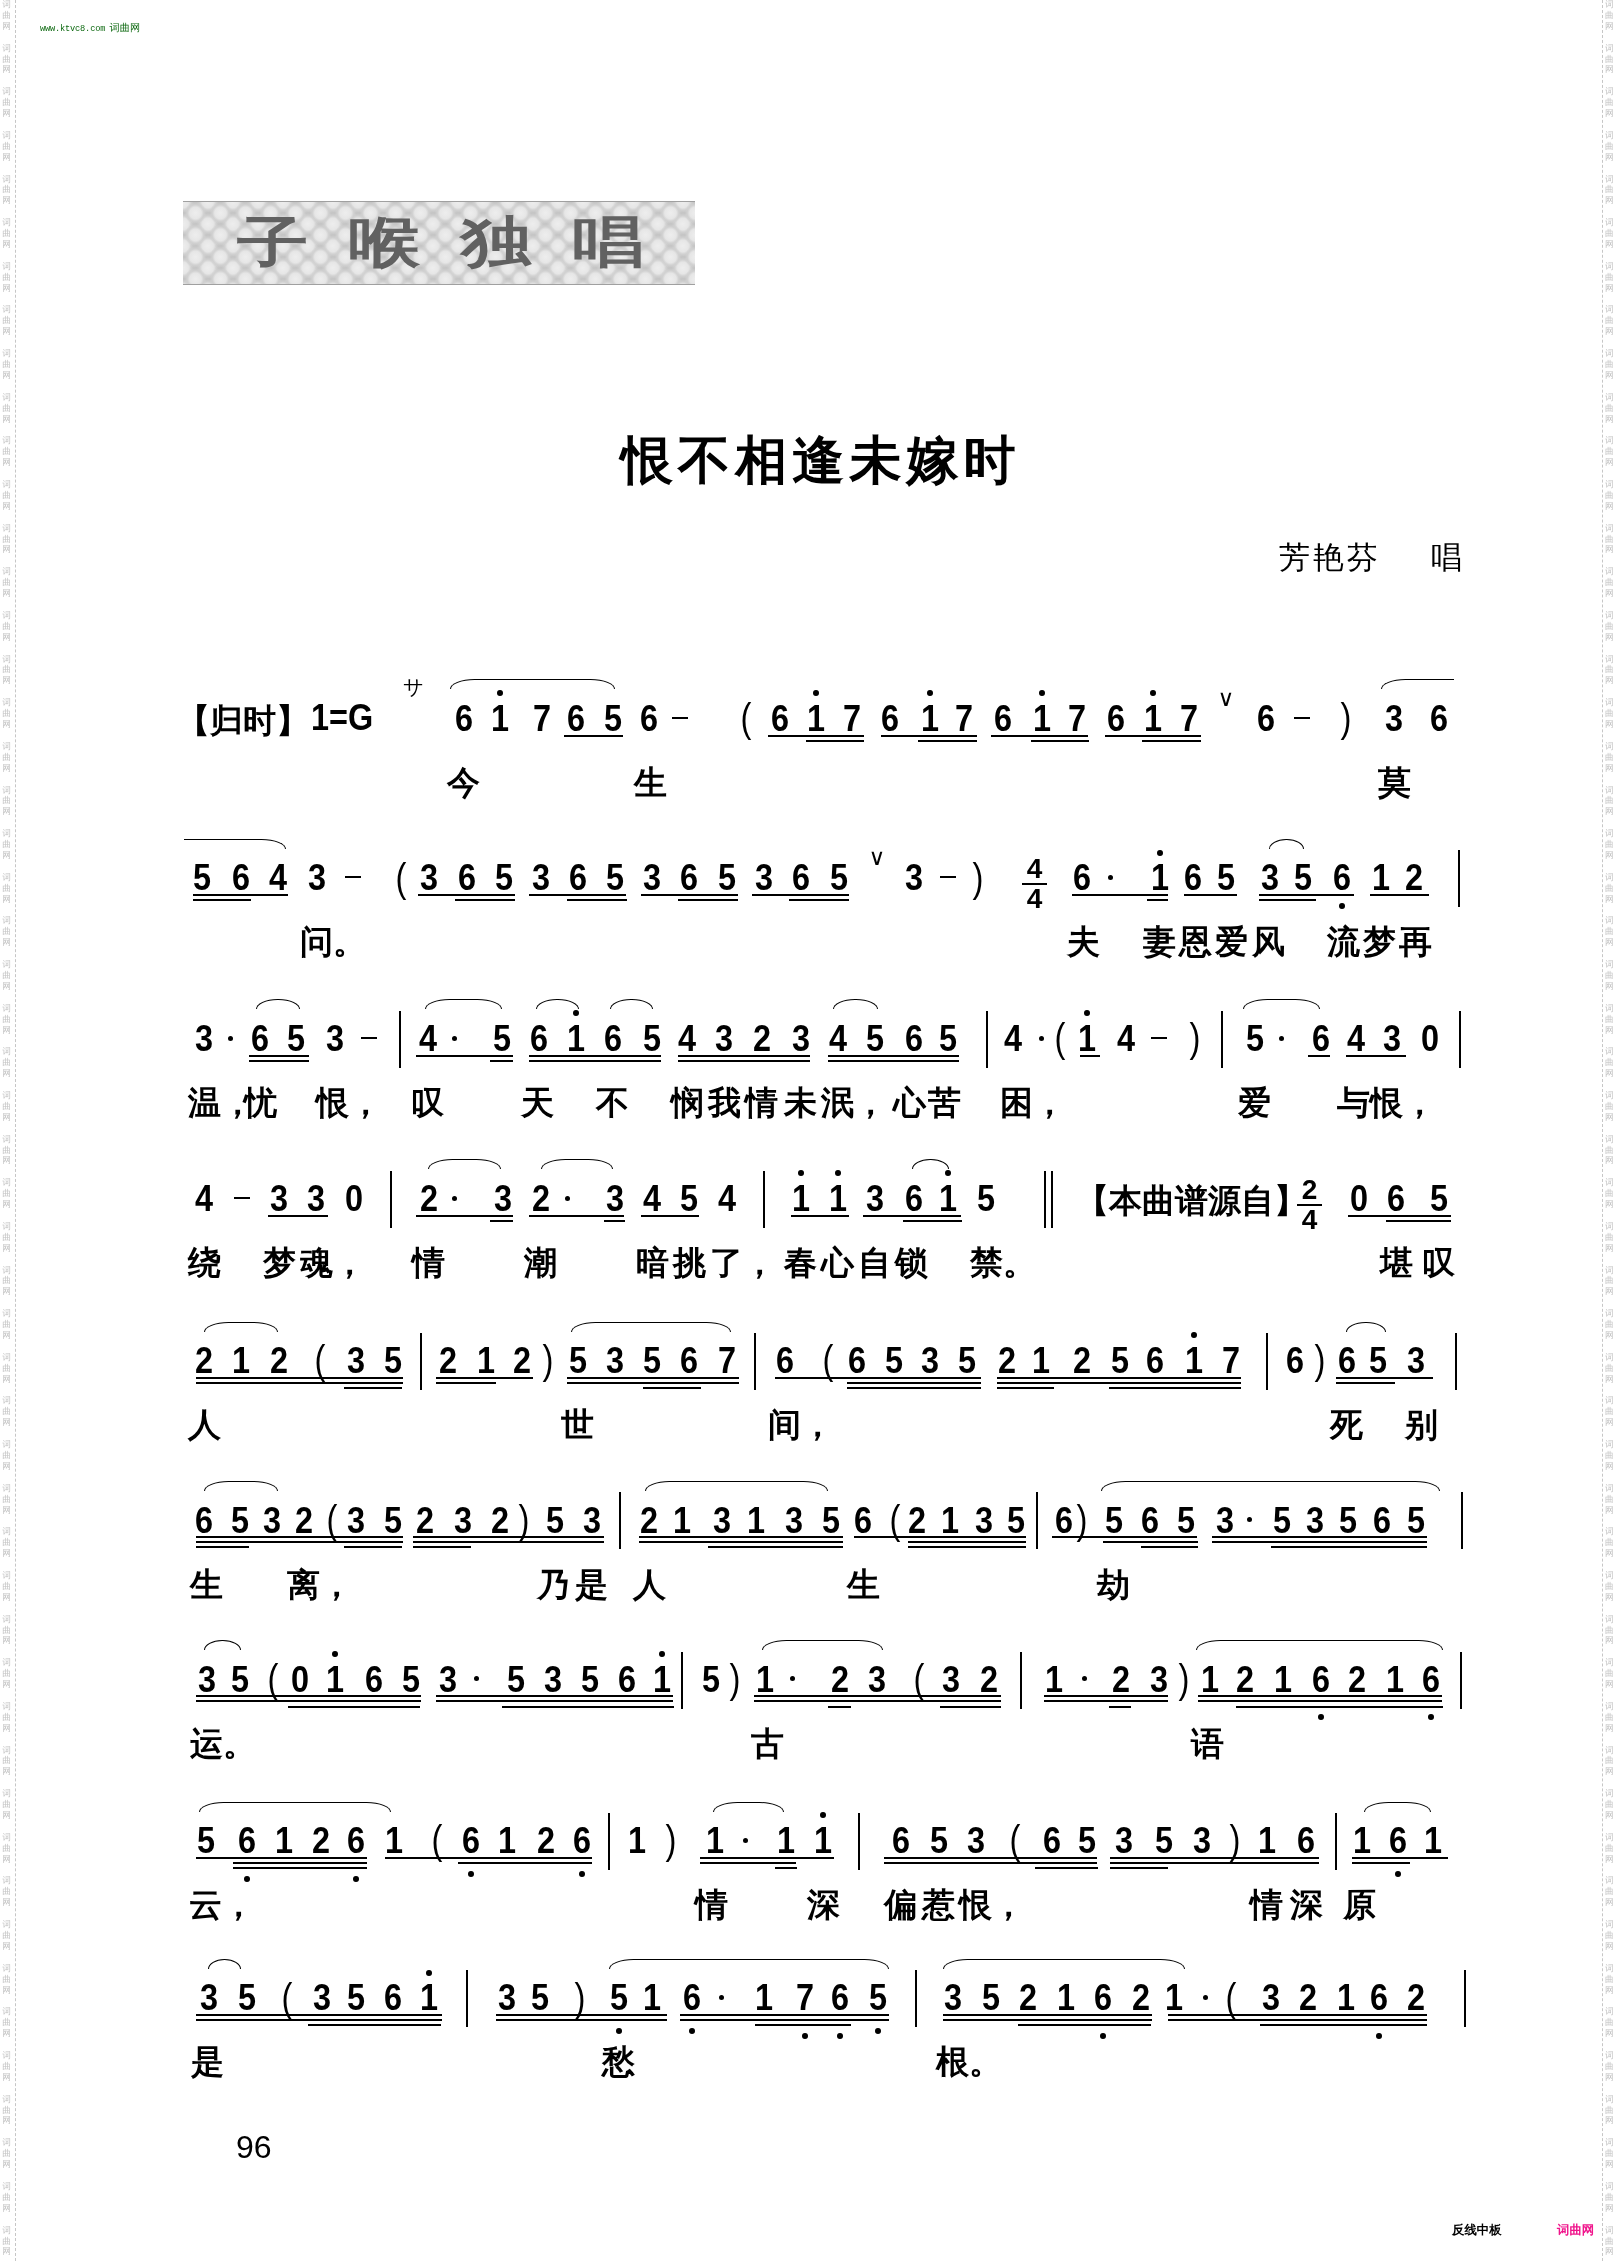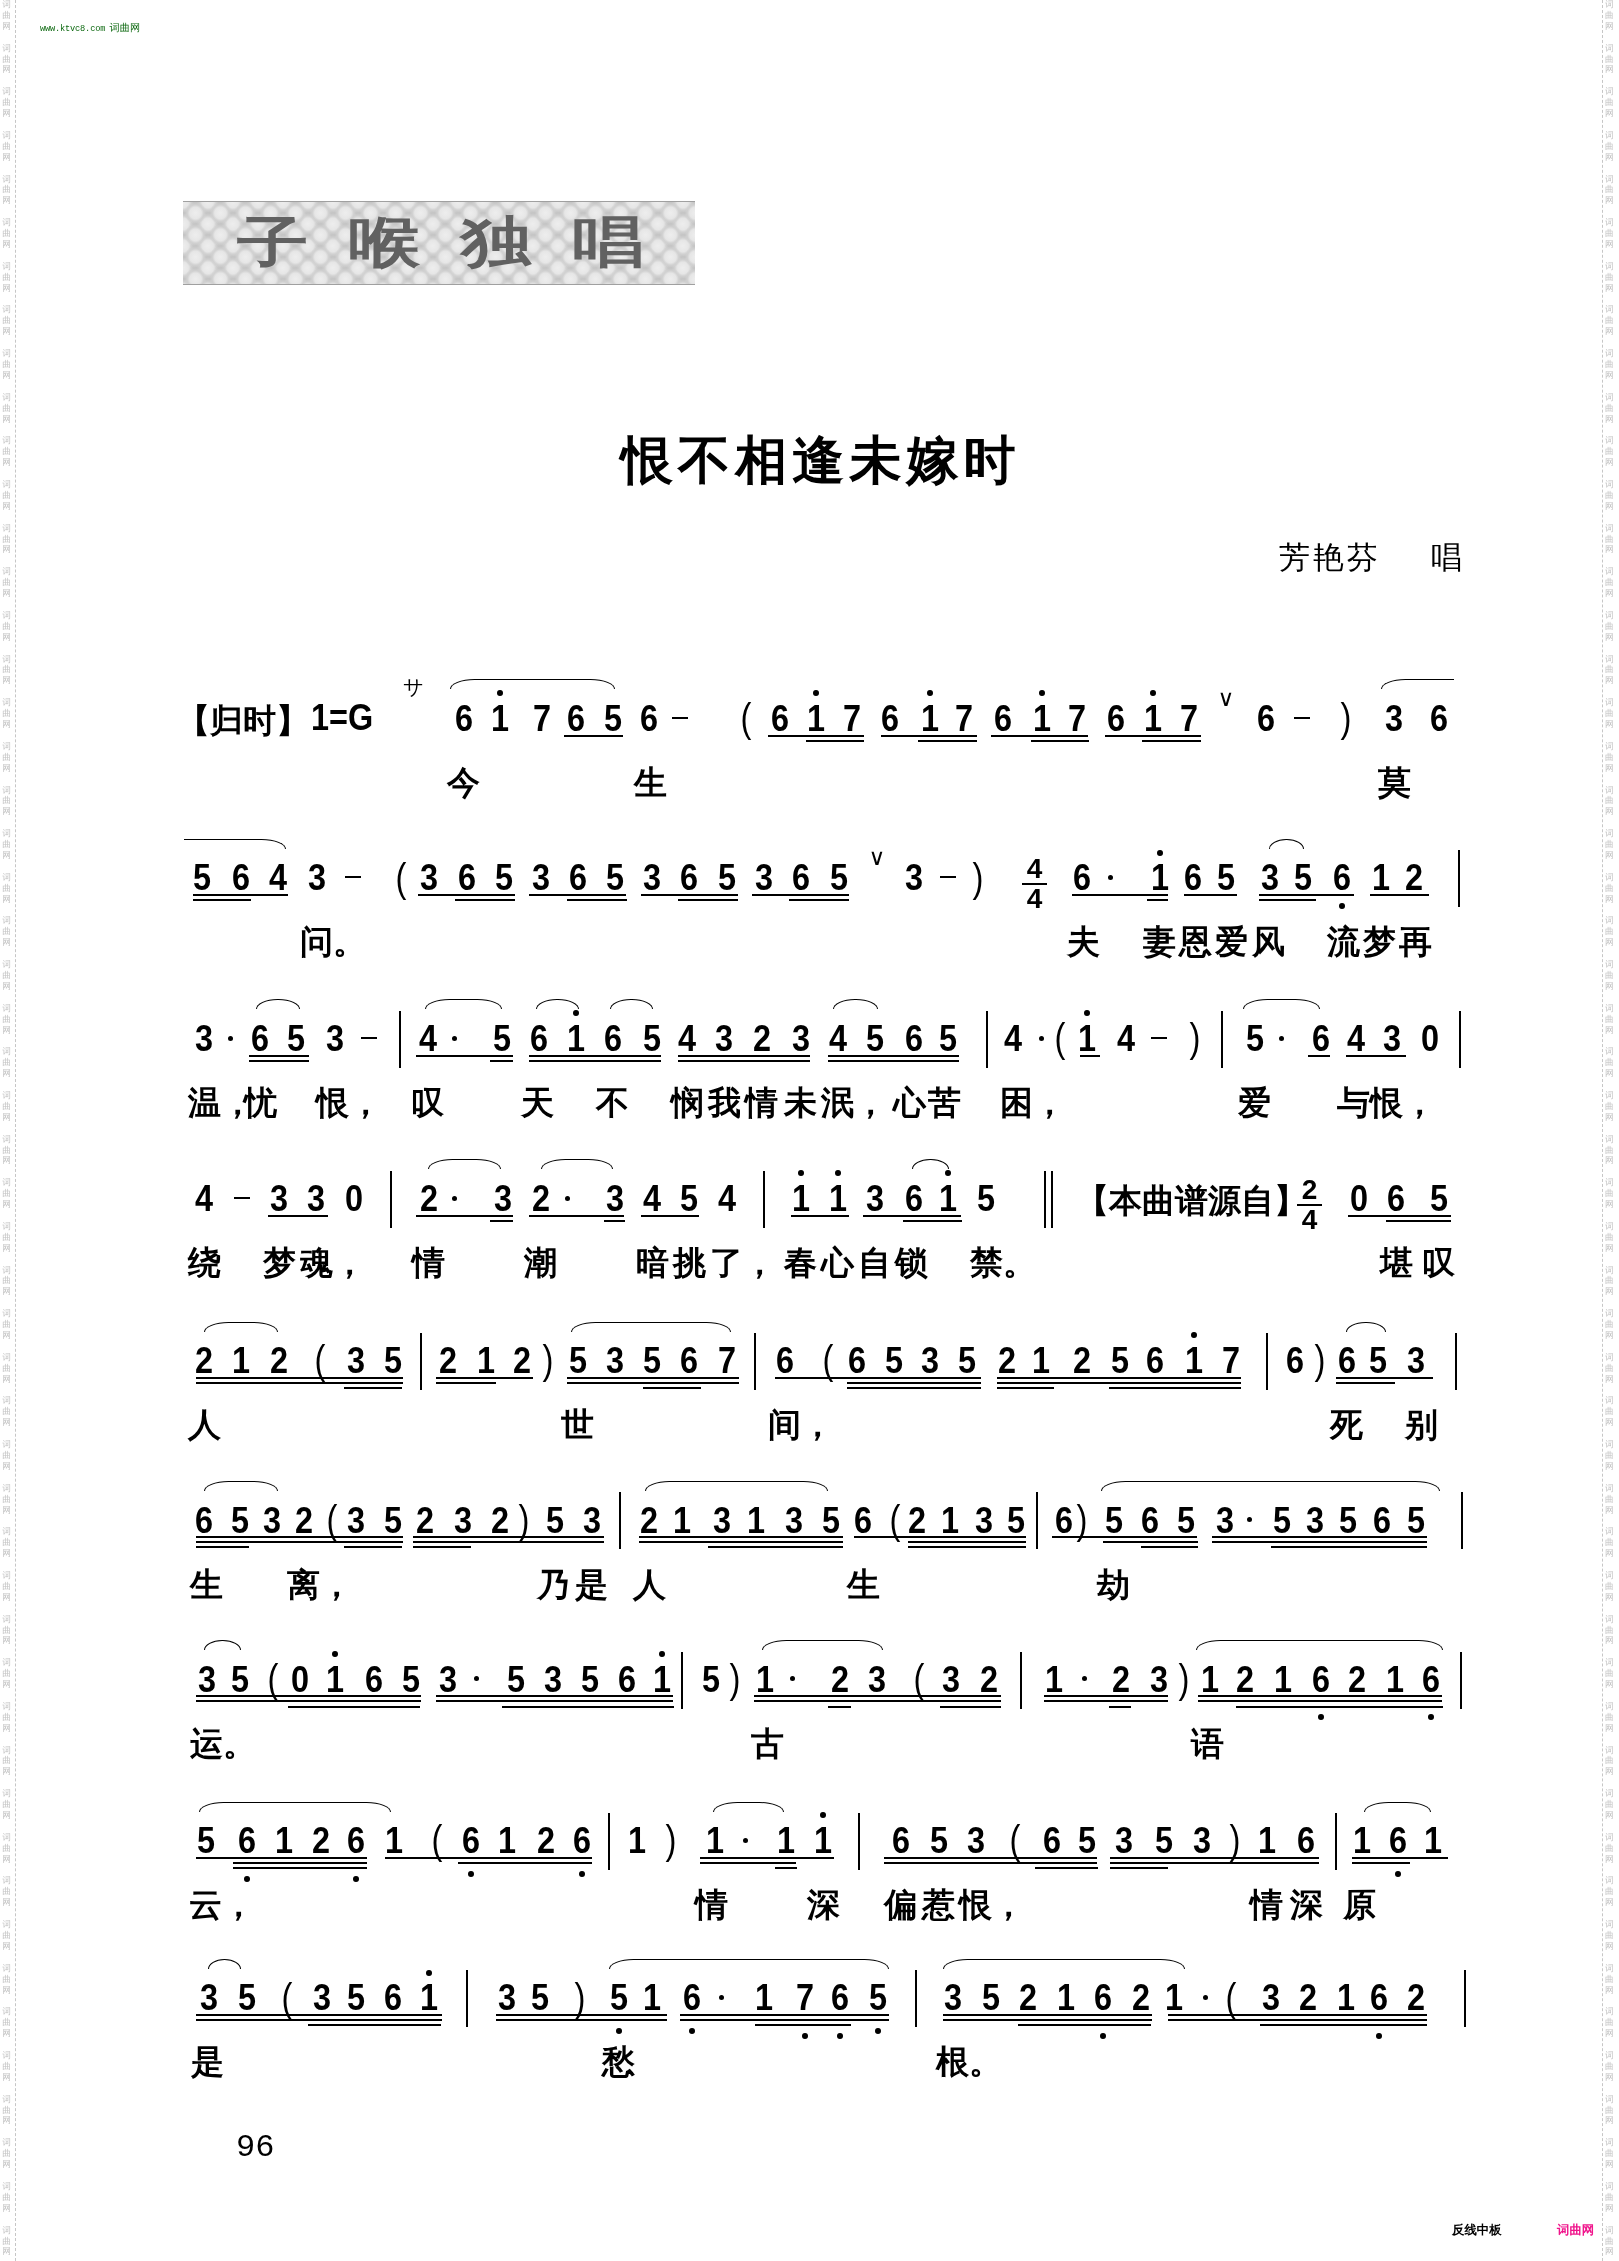--- a/index.html
+++ b/index.html
@@ -28,21 +28,21 @@
   .hdot,.ldot{position:absolute;width:5.8px;height:5.8px;border-radius:50%;background:#000;}
   .uline{position:absolute;height:2.2px;background:#000;}
   .slur{position:absolute;height:10.2px;border:1.8px solid #000;border-bottom:none;box-sizing:border-box;}
   .bar{position:absolute;width:2.2px;height:57px;background:#000;}
   .lyric{position:absolute;font-size:33px;line-height:35px;font-weight:bold;white-space:nowrap;}
   .label-section{position:absolute;font-size:33px;line-height:35px;font-weight:bold;white-space:nowrap;}
   .label-key{position:absolute;font-family:"Liberation Sans",sans-serif;font-weight:bold;font-size:36px;line-height:36px;transform:scaleX(0.9);transform-origin:left center;white-space:nowrap;}
   .label-sanban{position:absolute;font-size:20.4px;line-height:22px;}
   .timesig{position:absolute;width:25px;text-align:center;font-family:"Liberation Sans",sans-serif;font-weight:bold;font-size:28px;line-height:25px;}
   .timesig .ts-bar{height:2.2px;background:#000;margin:1.5px 0;}
-  .page-number{position:absolute;left:236px;top:2127px;font-family:Liberation Mono, monospace;font-size:32px;line-height:41px;}
+  .page-number{position:absolute;left:236px;top:2127px;font-family:Liberation Sans, sans-serif;font-size:32px;line-height:41px;}
   .footer{position:absolute;left:1452px;top:2223px;white-space:nowrap;font-size:12.4px;line-height:14.5px;font-weight:bold;}
   .footer .fsite{position:absolute;left:105px;top:0;color:#f0168c;}
 </style>
 </head>
 <body>
 
 <div class="wm-col" style="left:2.2px;">
     <span class="wm-char" style="top: 0px;">词</span>
     <span class="wm-char" style="top: 11px;">曲</span>
     <span class="wm-char" style="top: 22px;">网</span>

